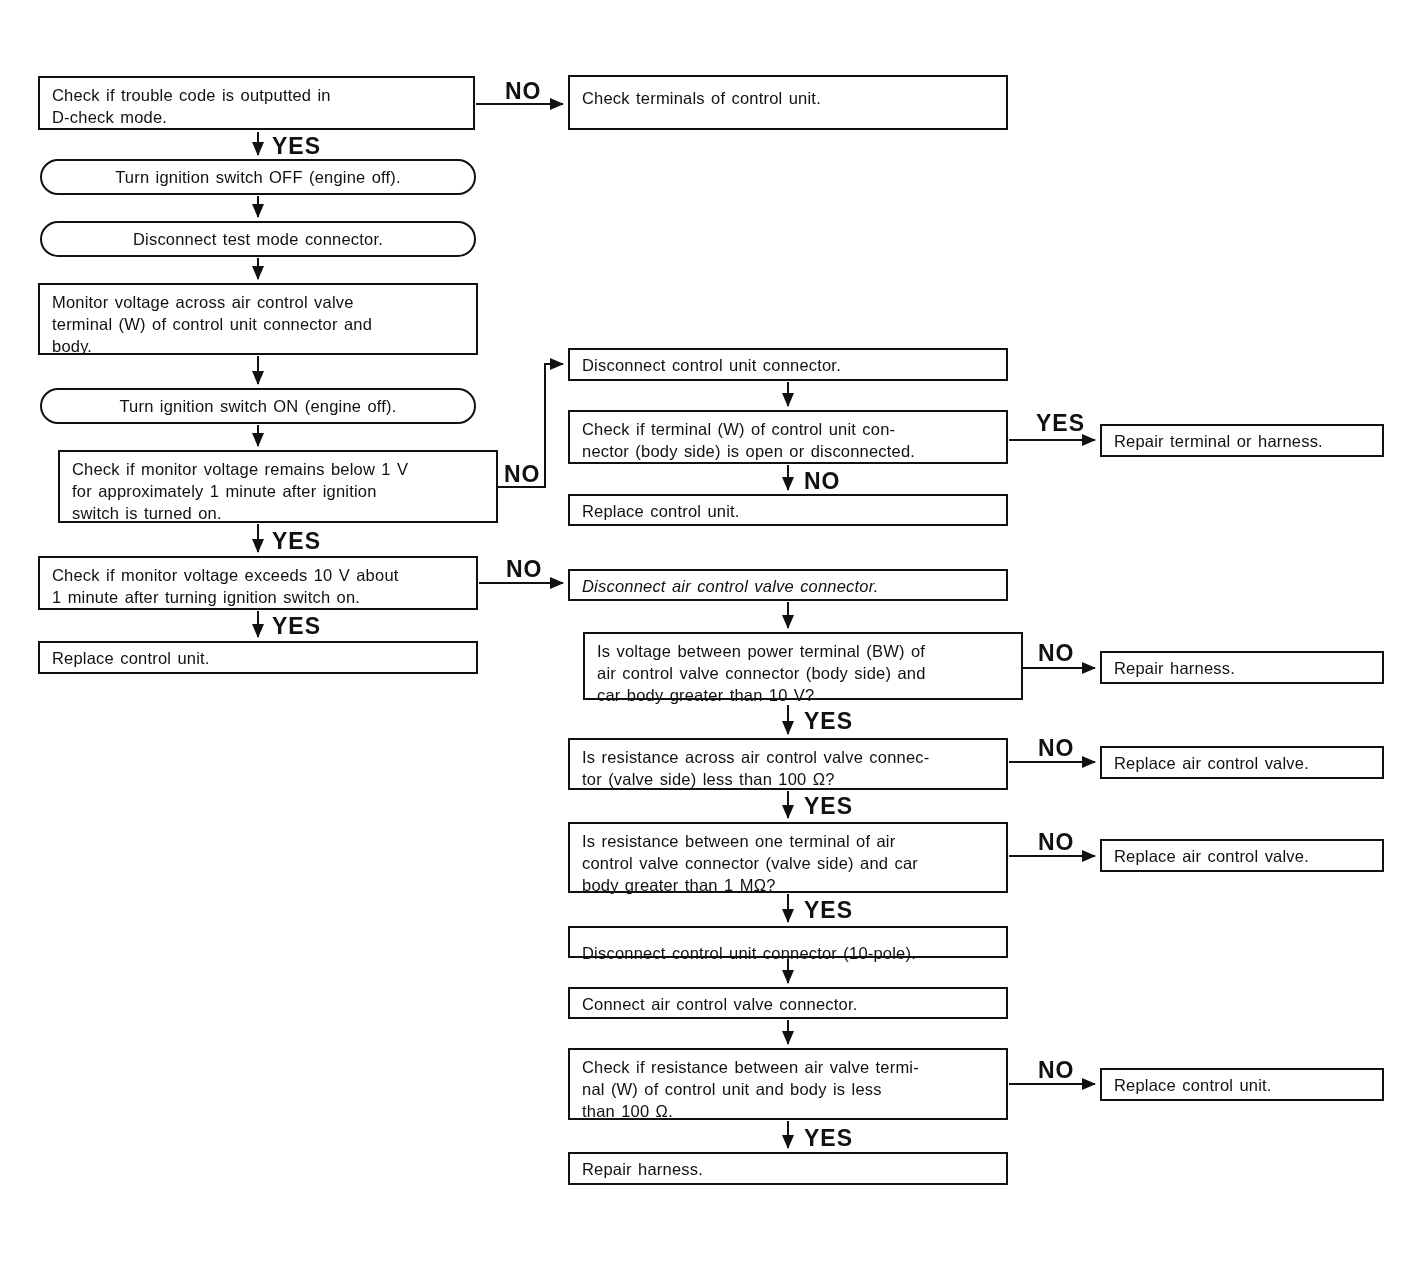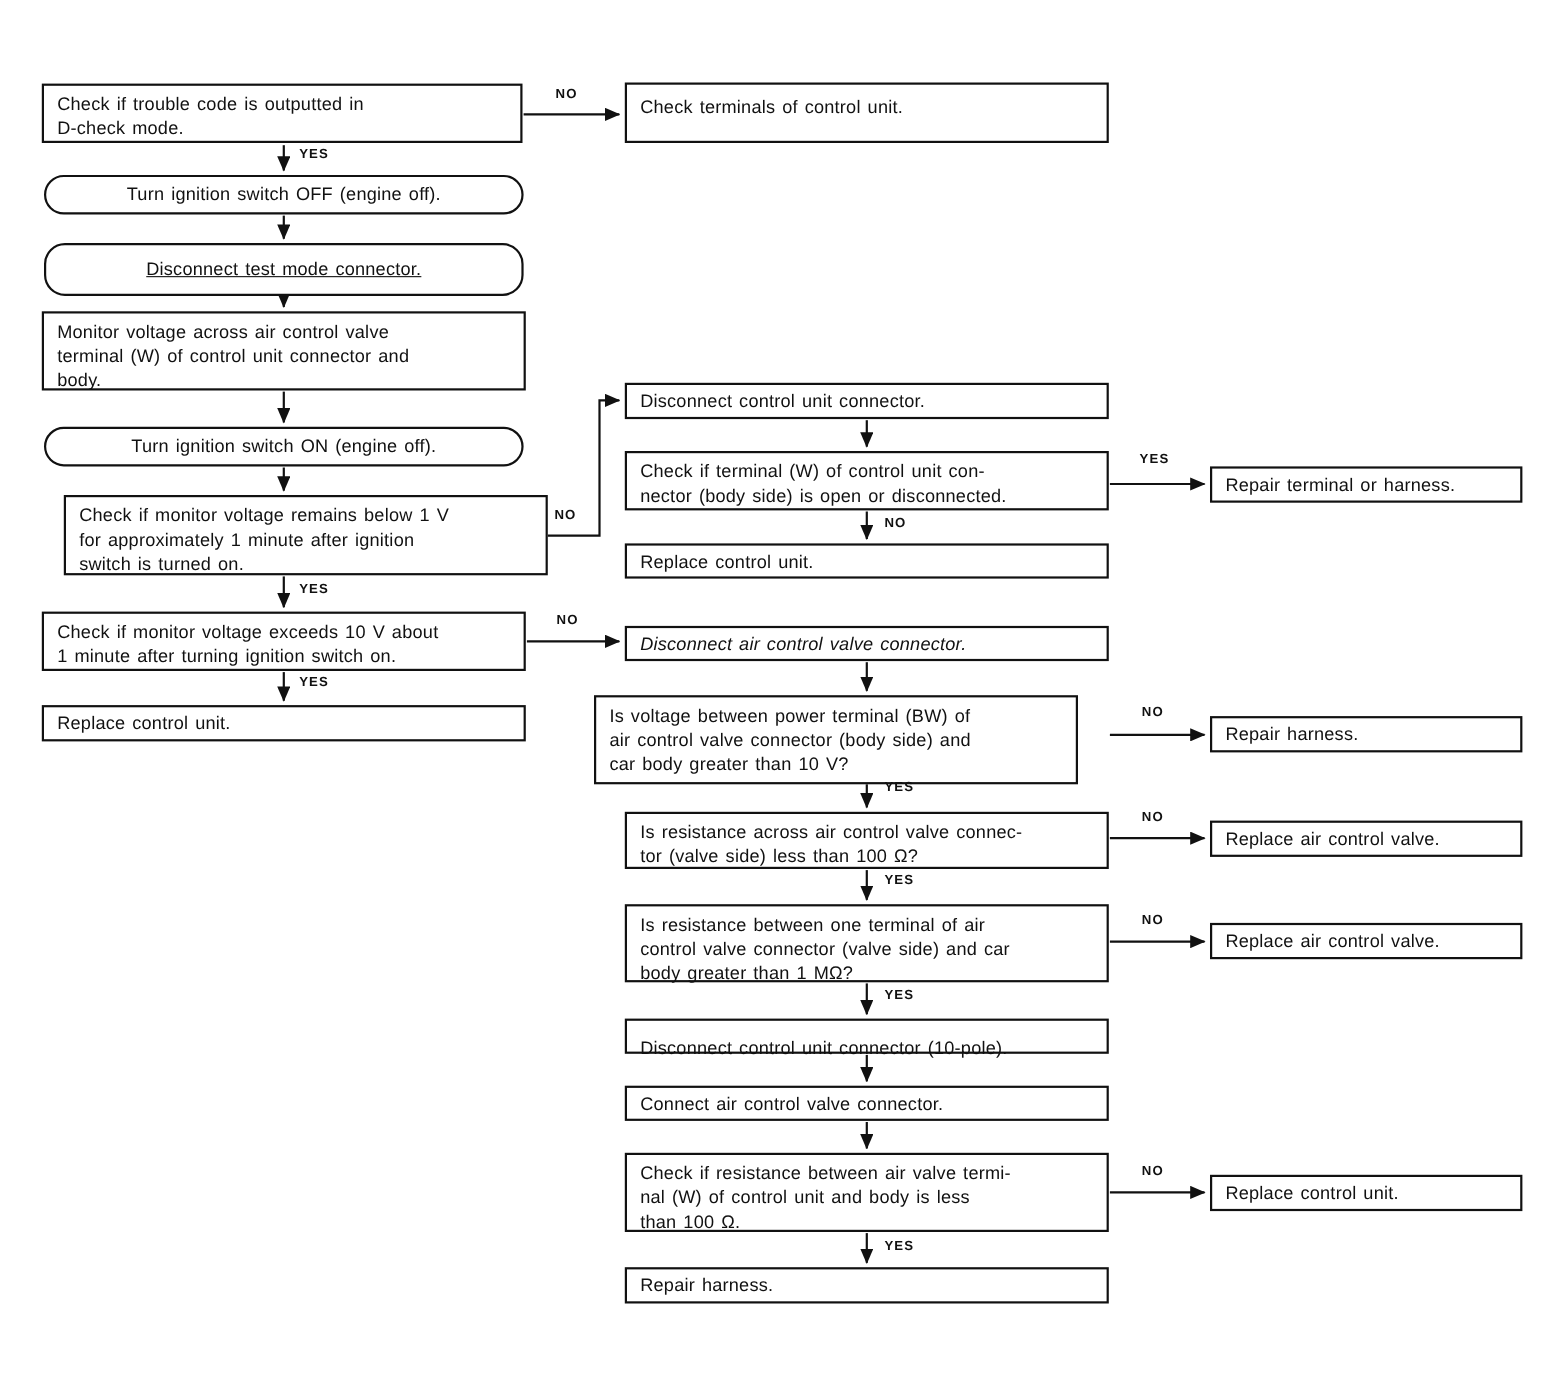--- a/index.html
+++ b/index.html
@@ -21,21 +21,21 @@
     padding:6px 12px;
     white-space:pre-line;
   }
   .stadium {
     border-radius:19px;
     display:flex; align-items:center; justify-content:center;
     text-align:center; padding:0 12px;
   }
   .edge-label {
     position:absolute; z-index:2;
-    font-size:12px; font-weight:600; letter-spacing:1px;
+    font-size:23px; font-weight:600; letter-spacing:1px;
     color:#111; background:transparent;
   }
 </style>
 </head>
 <body>
 
 <div class="canvas">
 
   <svg class="connector-layer" width="1424" height="1263" viewBox="0 0 1424 1263">
     <defs>
@@ -67,40 +67,40 @@
       <path d="M788,959 V983" marker-end="url(#ah)"></path>
       <path d="M788,1020 V1044" marker-end="url(#ah)"></path>
       <path d="M1009,1084 H1095" marker-end="url(#ah)"></path>
       <path d="M788,1121 V1148" marker-end="url(#ah)"></path>
     </g>
   </svg>
 
   <div class="node" style="left:38px; top:76px; width:437px; height:54px;">Check if trouble code is outputted in
 D-check mode.</div>
   <div class="node stadium" style="left:40px; top:159px; width:436px; height:36px;">Turn ignition switch OFF (engine off).</div>
-  <div class="node stadium" style="left:40px; top:221px; width:436px; height:48px;text-decoration:underline;">Disconnect test mode connector.</div>
+  <div class="node stadium" style="left:40px; top:221px; width:436px; height:36px;">Disconnect test mode connector.</div>
   <div class="node" style="left:38px; top:283px; width:440px; height:72px;">Monitor voltage across air control valve
 terminal (W) of control unit connector and
 body.</div>
   <div class="node stadium" style="left:40px; top:388px; width:436px; height:36px;">Turn ignition switch ON (engine off).</div>
   <div class="node" style="left:38px; top:450px; width:440px; height:73px;margin-left:20px;">Check if monitor voltage remains below 1 V
 for approximately 1 minute after ignition
 switch is turned on.</div>
   <div class="node" style="left:38px; top:556px; width:440px; height:54px;">Check if monitor voltage exceeds 10 V about
 1 minute after turning ignition switch on.</div>
   <div class="node" style="left:38px; top:641px; width:440px; height:33px; padding-top:4px;">Replace control unit.</div>
 
   <div class="node" style="left:568px; top:75px; width:440px; height:55px; padding-top:10px;">Check terminals of control unit.</div>
 
   <div class="node" style="left:568px; top:348px; width:440px; height:33px; padding-top:4px;">Disconnect control unit connector.</div>
   <div class="node" style="left:568px; top:410px; width:440px; height:54px;">Check if terminal (W) of control unit con-
 nector (body side) is open or disconnected.</div>
   <div class="node" style="left:568px; top:494px; width:440px; height:32px; padding-top:4px;">Replace control unit.</div>
   <div class="node" style="left:568px; top:569px; width:440px; height:32px; padding-top:4px;font-style:italic;">Disconnect air control valve connector.</div>
-  <div class="node" style="left:540px; top:632px; width:440px; height:81px;">Is voltage between power terminal (BW) of
+  <div class="node" style="left:583px; top:632px; width:440px; height:68px;">Is voltage between power terminal (BW) of
 air control valve connector (body side) and
 car body greater than 10 V?</div>
   <div class="node" style="left:568px; top:738px; width:440px; height:52px;">Is resistance across air control valve connec-
 tor (valve side) less than 100 Ω?</div>
   <div class="node" style="left:568px; top:822px; width:440px; height:71px;">Is resistance between one terminal of air
 control valve connector (valve side) and car
 body greater than 1 MΩ?</div>
   <div class="node" style="left:568px; top:926px; width:440px; height:32px; padding-top:14px;">Disconnect control unit connector (10-pole).</div>
   <div class="node" style="left:568px; top:987px; width:440px; height:32px; padding-top:4px;">Connect air control valve connector.</div>
   <div class="node" style="left:568px; top:1048px; width:440px; height:72px;">Check if resistance between air valve termi-

